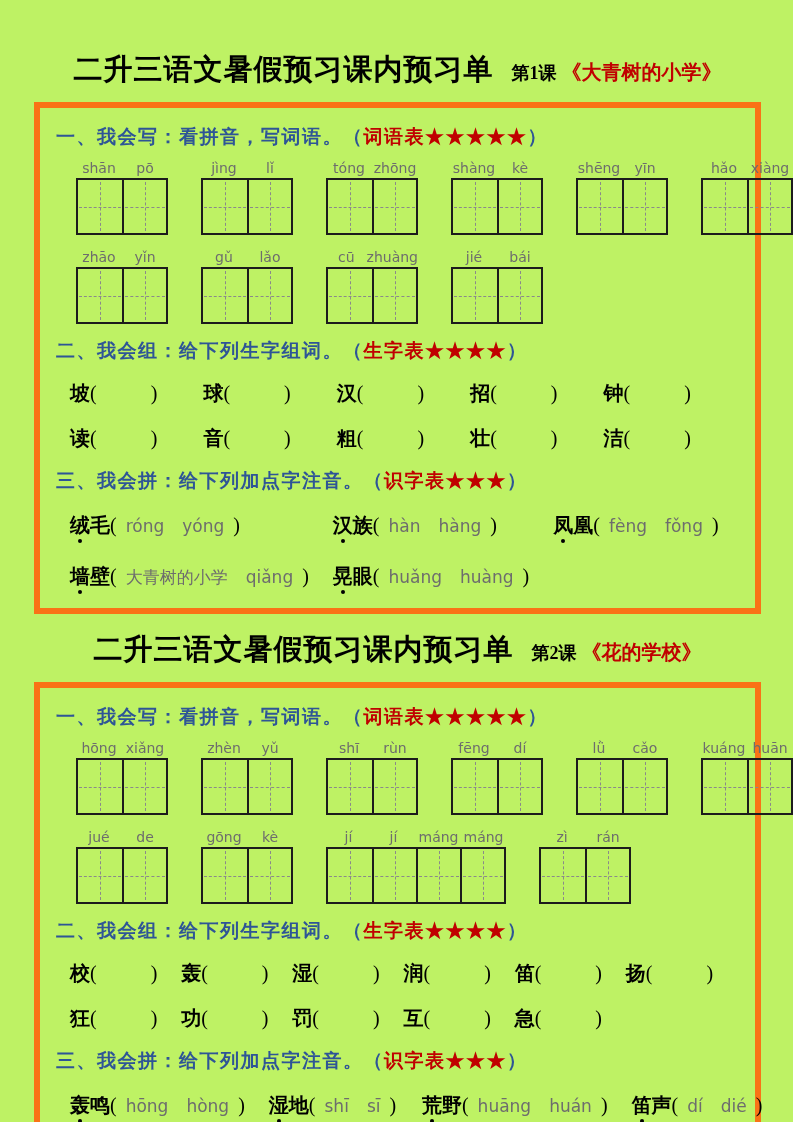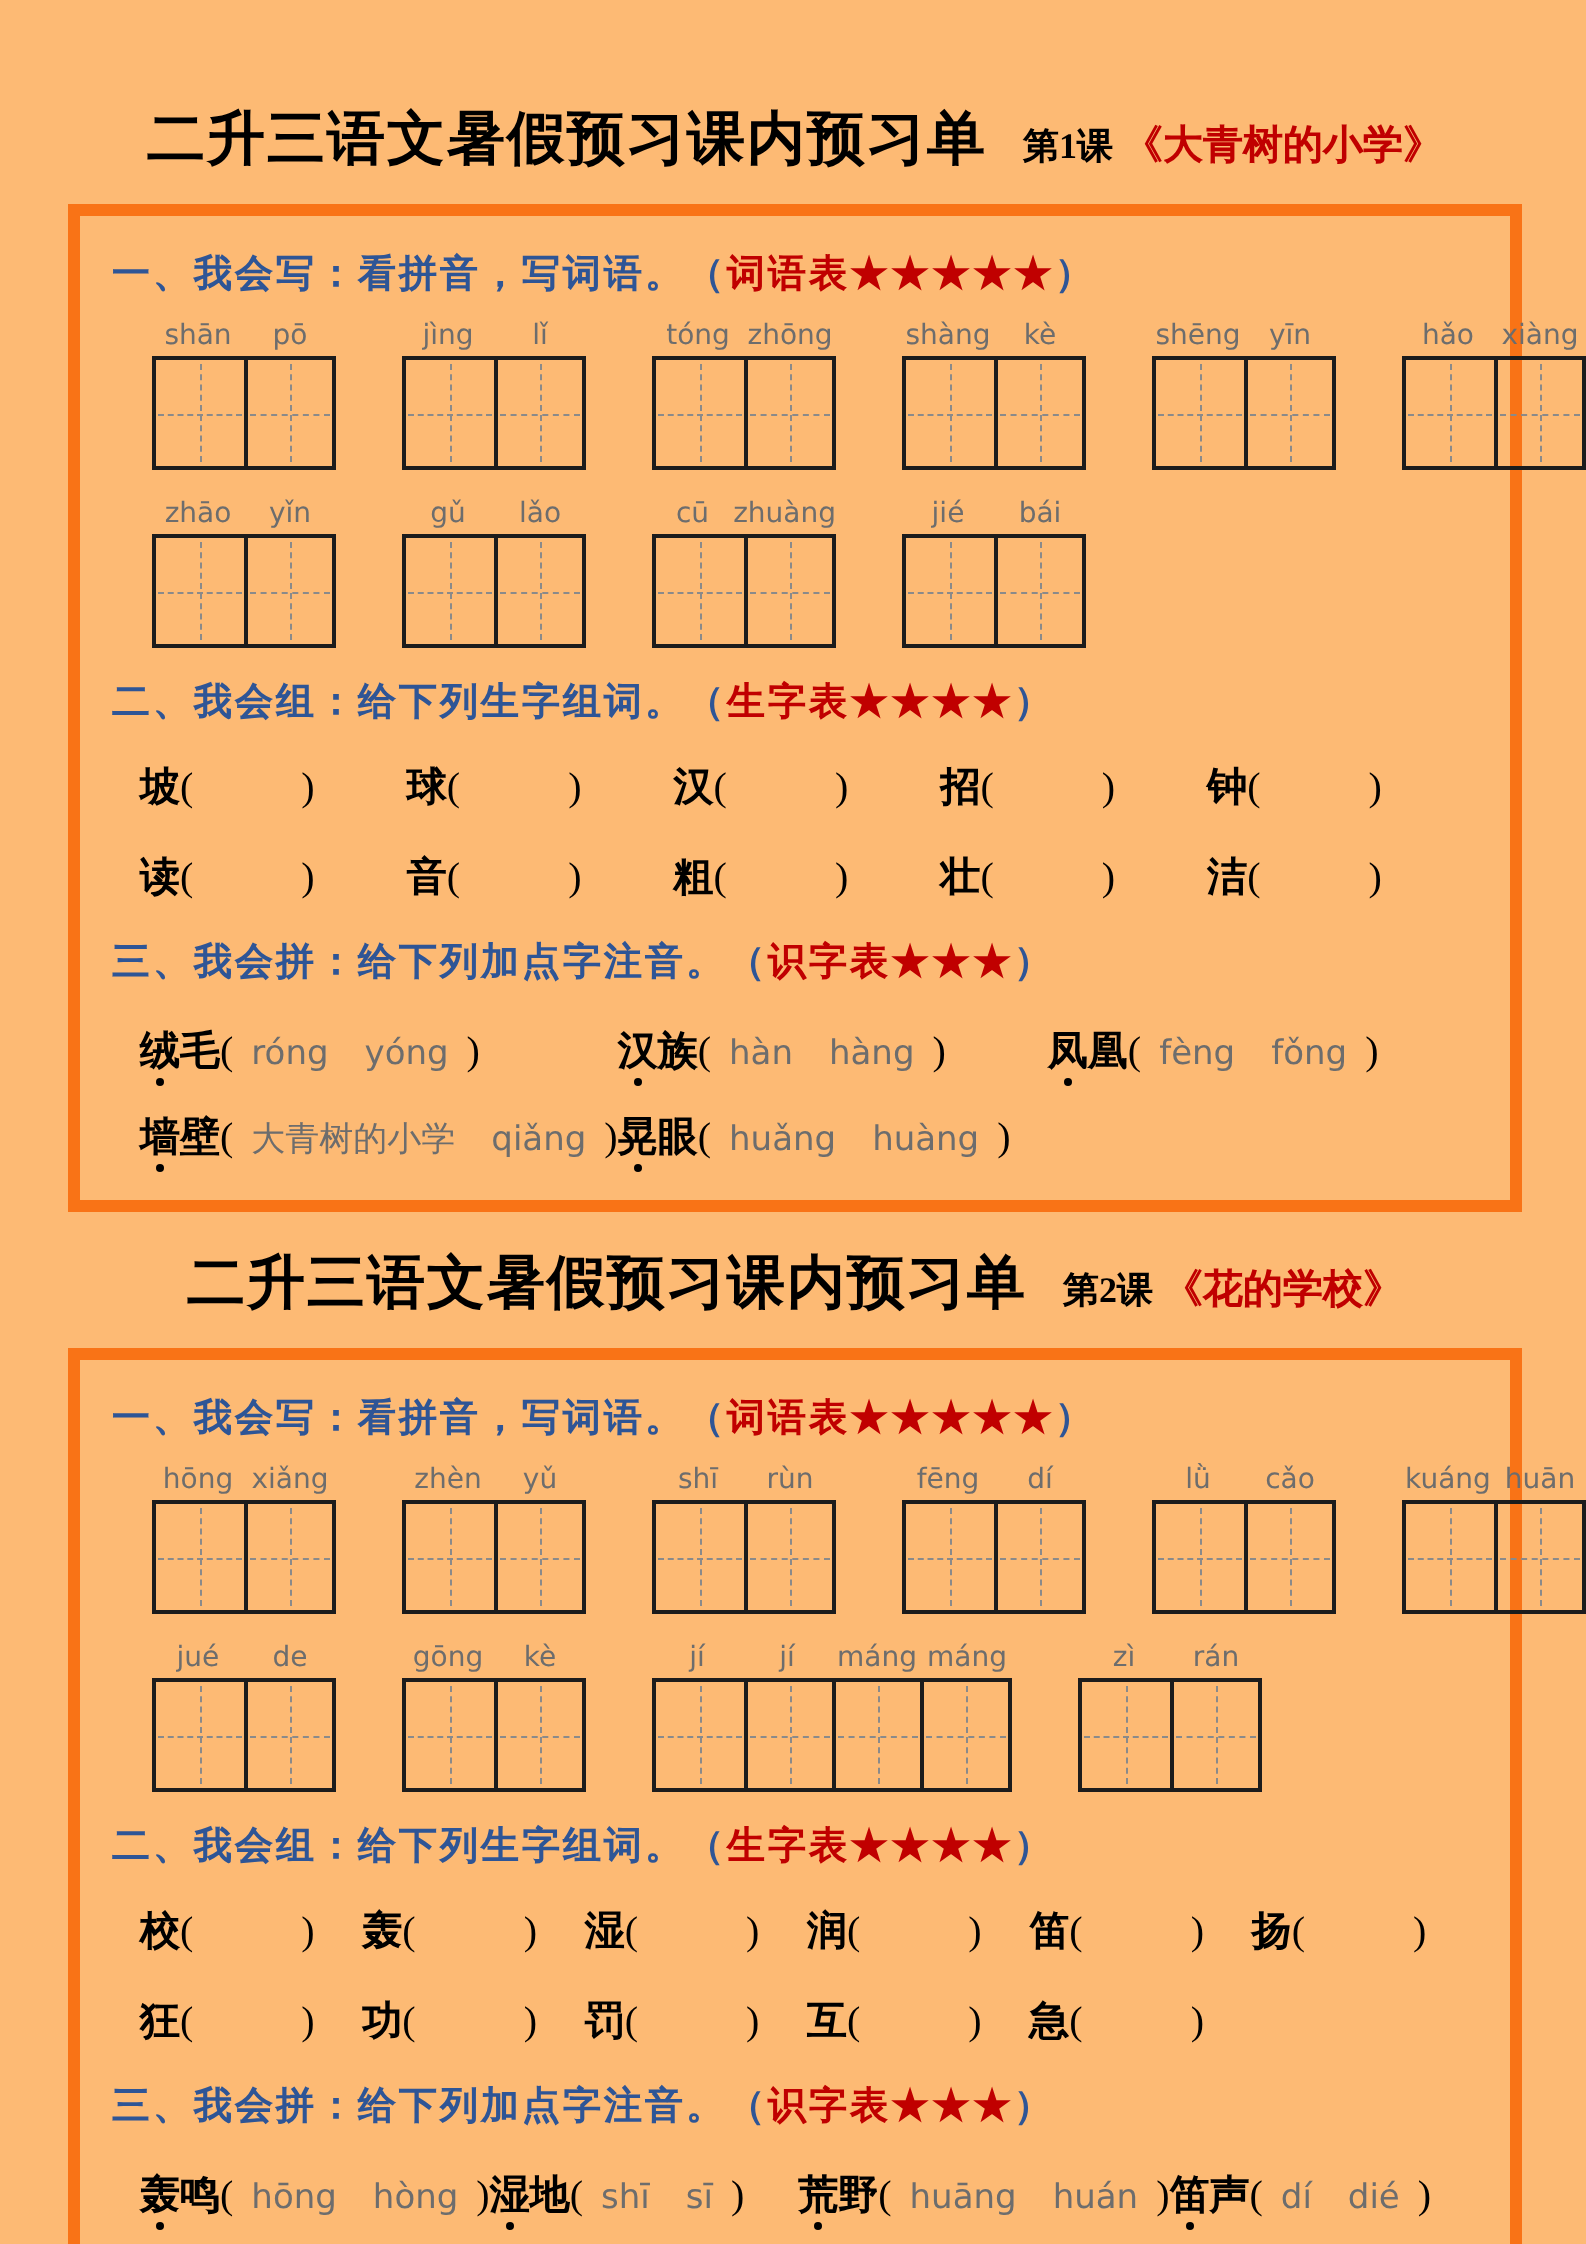--- a/index.html
+++ b/index.html
@@ -1,19 +1,19 @@
 <!DOCTYPE html>
 <html style="--blue: #2e5596; --red: #c00000; --gray: #6d6d6d; --ink: #1c1c1c;"><head>
 <meta charset="utf-8">
 <style>
   :root { --blue:#2e5596; --red:#c00000; --ink:#1c1c1c; --gray:#6d6d6d; }
   * { box-sizing: border-box; }
   body { margin:0; background:#ffffff; }
   .page {
-    width:793px; height:1122px; margin:0 auto; background:#fdba74;
+    width:793px; height:1122px; margin:0 auto; background:#bef264;
     padding:50px 32px 41px 34px; overflow:hidden;
     font-family:"Liberation Sans", sans-serif; color:#000;
   }
   .title-row { text-align:center; white-space:nowrap; margin:0 0 12px 0; }
   .main-title { font-size:29px; font-weight:900; letter-spacing:1px; font-family:"Liberation Serif", serif; }
   .lesson-label { font-size:18px; font-weight:700; margin-left:18px; font-family:"Liberation Serif", serif; }
   .lesson-title { font-size:20px; font-weight:800; color:var(--red); margin-left:5px; font-family:"Liberation Serif", serif; }
   .frame { border:6px solid #f97316; padding:8px 16px 14px 16px; margin-bottom:16px; }
   .sec-heading { font-size:19px; font-weight:700; color:var(--blue); letter-spacing:1.5px; margin:8px 0 10px 0; }
   .hd-red { color:var(--red); }
@@ -23,21 +23,21 @@
   .pin { flex:1 1 0; text-align:center; font-size:14px; color:var(--gray); font-family:"DejaVu Sans", sans-serif; }
   .cells { display:flex; border:2px solid var(--ink); }
   .cell { width:44px; height:53px; position:relative; }
   .cell + .cell { border-left:2px solid var(--ink); }
   .cell::before { content:""; position:absolute; left:50%; top:2px; bottom:2px; border-left:1px dashed #8a8a8a; }
   .cell::after  { content:""; position:absolute; top:50%; left:1px; right:1px; border-top:1px dashed #8a8a8a; }
   .zuci-grid { display:grid; row-gap:18px; padding:6px 2px 8px 14px; font-size:20px; }
   .zuci-item { white-space:nowrap; font-family:"Liberation Serif", serif; }
   .zuci-char { font-weight:600; }
   .zuci-blank { display:inline-block; width:54px; }
-  .zhuyin-grid { display:grid; row-gap:16px; padding:8px 0 4px 14px; font-size:20px; }
+  .zhuyin-grid { display:grid; row-gap:16px; padding:8px 0 4px 14px; font-size:20px;gap:24px; }
   .zy-item { white-space:nowrap; font-family:"Liberation Serif", serif; }
   .zh-char { position:relative; display:inline-block; font-weight:600; }
   .zh-char.dotted::after { content:""; position:absolute; left:50%; transform:translateX(-50%); bottom:-4px; width:4px; height:4px; border-radius:50%; background:#000; }
   .zy-opt { color:var(--gray); font-size:17px; font-family:"DejaVu Sans", sans-serif; margin:0 9px; }
   .paren { font-weight:400; }
 </style>
 </head>
 <body>
 
 <div class="page">

